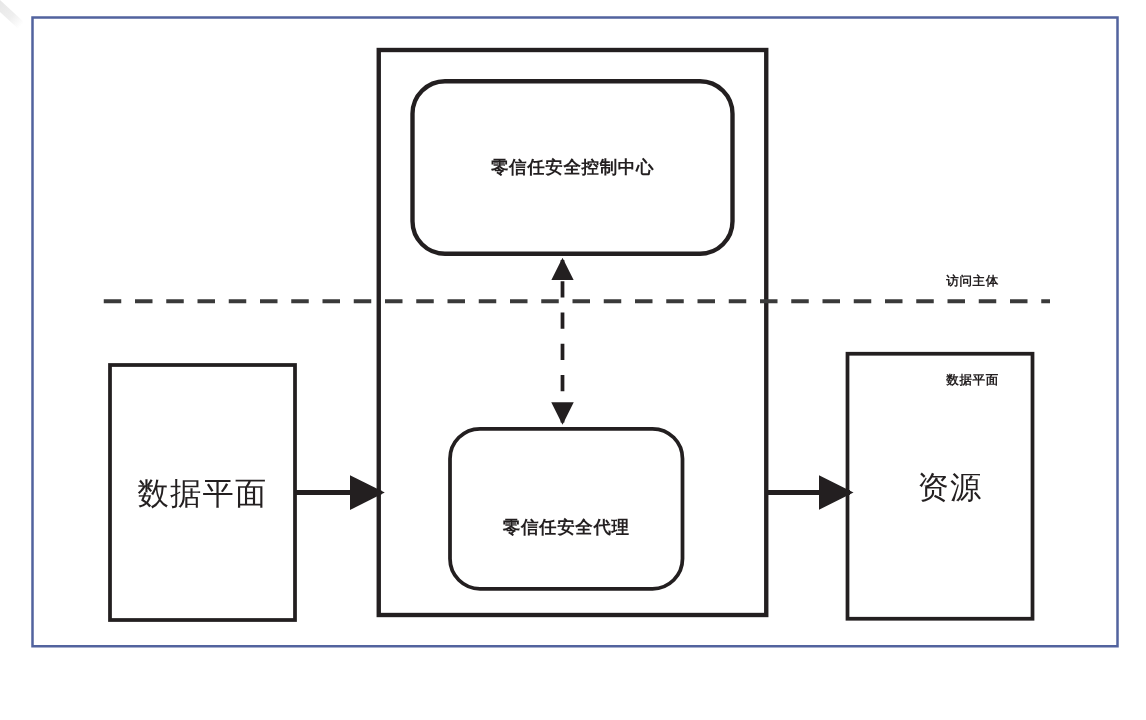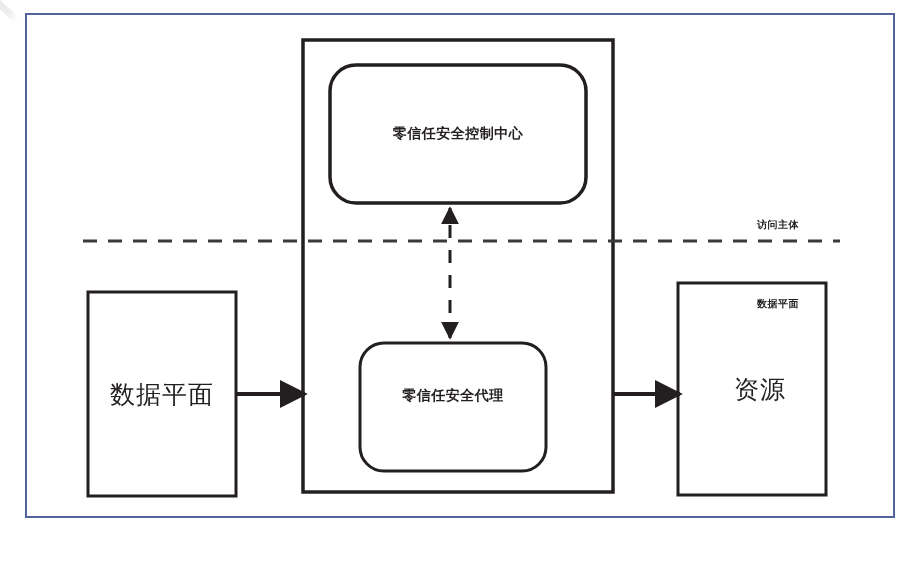--- a/index.html
+++ b/index.html
@@ -119,21 +119,21 @@
 
     <line x1="236" y1="394" x2="305" y2="394" stroke="#231f20" stroke-width="4" marker-end="url(#arrow-solid)"></line>
 
     <line x1="612" y1="394" x2="680" y2="394" stroke="#231f20" stroke-width="4" marker-end="url(#arrow-solid)"></line>
   </svg>
 
   <div class="node-label label-big" style="left:88px; top:292px; width:148px; height:204px;">数据平面</div>
 
   <div class="node-label label-bold" style="left:330px; top:65px; width:256px; height:138px;">零信任安全控制中心</div>
 
-  <div class="node-label label-bold" style="left:360px; top:332px; width:186px; height:128px;">零信任安全代理</div>
+  <div class="node-label label-bold" style="left:360px; top:358px; width:186px; height:128px;">零信任安全代理</div>
 
   <div class="node-label label-big" style="left:678px; top:283px; width:164px; height:212px;">资源</div>
 
   <div class="plane-label" style="left:757px; top:218px;">访问主体</div>
 
   <div class="plane-label" style="left:757px; top:257px;margin-top:40px;">数据平面</div>
 
 
 </div>
 

